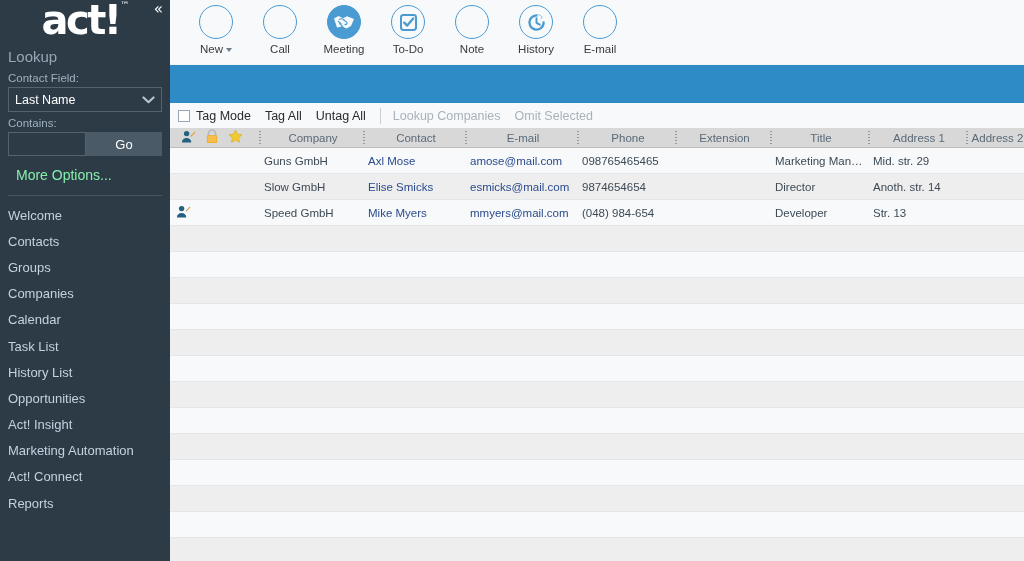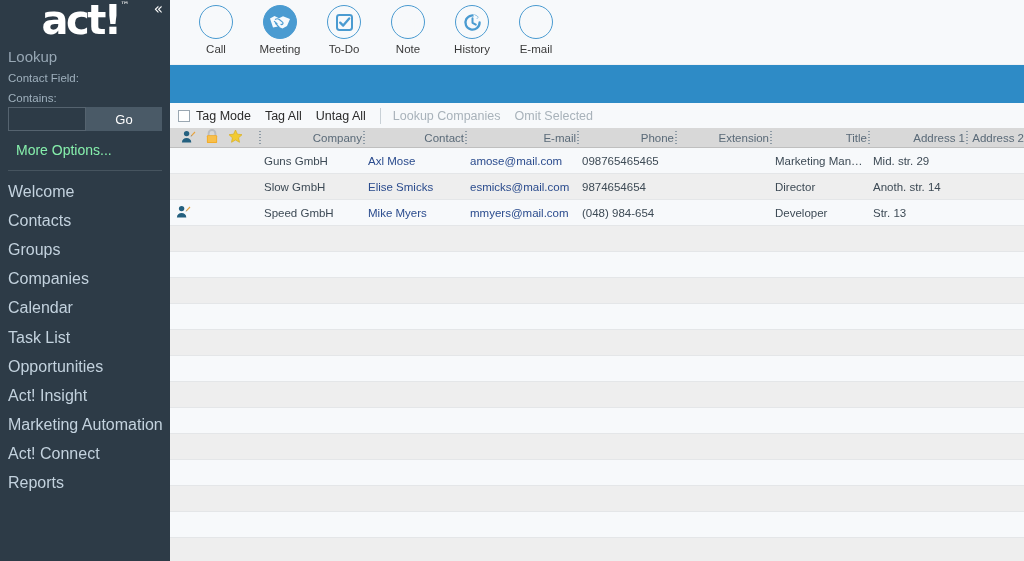--- a/index.html
+++ b/index.html
@@ -90,21 +90,21 @@
     color: #86efac; font-size: 14px;
     padding: 11px 0 0 16px;
     cursor: pointer;
   }
   .divider {
     margin: 12px 8px 0 8px;
     border-top: 1px solid #46545f;
   }
   .nav-list { padding-top: 6px; }
   .nav-item {
-    color: #c3d2de; font-size: 16px;
+    color: #c3d2de; font-size: 13px;
     padding: 5.6px 0 5.6px 8px;
     cursor: pointer;
     white-space: nowrap;
   }
 
   
   #main {
     flex: 1; height: 561px;
     background: #ffffff;
     display: flex; flex-direction: column;
@@ -188,21 +188,21 @@
     width: 100%;
     border-collapse: collapse;
     table-layout: fixed;
   }
   table.grid th {
     background: #d8d8d8;
     height: 19px;
     font-size: 11.5px;
     font-weight: normal;
     color: #5a6a78;
-    text-align: right;
+    text-align: center;
     padding: 0 0 0 6px;
     position: relative;
     border-bottom: 1px solid #bfbfbf;
     white-space: nowrap;
   }
   th.with-grip::before {
     content: "";
     position: absolute;
     left: 1px; top: 3px;
     width: 2px; height: 13px;
@@ -242,50 +242,68 @@
     <div class="collapse-btn">«</div>
 
     <div class="brand">
       <span>act!</span><span class="tm">™</span>
     </div>
 
     <div class="lookup-title">Lookup</div>
 
     <div class="field-label">Contact Field:</div>
 
+    <div class="select-wrap">
+      <span class="sel-text">Last Name</span>
+      <svg class="chev-down" viewBox="0 0 13 8">
+        <path d="M1.5 1.5 L6.5 6.2 L11.5 1.5" stroke="#b7c3cd" stroke-width="2.2" fill="none" stroke-linecap="round" stroke-linejoin="round"></path>
+      </svg>
+    </div>
 
     <div class="field-label">Contains:</div>
 
     <div class="contains-row">
       <input class="contains-input" type="text" placeholder="" style="">
       <button class="go-btn">Go</button>
     </div>
 
     <div class="more-options">More Options...</div>
 
     <div class="divider"></div>
 
     <div class="nav-list">
         <div class="nav-item"><span>Welcome</span></div>
         <div class="nav-item"><span>Contacts</span></div>
         <div class="nav-item"><span>Groups</span></div>
         <div class="nav-item"><span>Companies</span></div>
         <div class="nav-item"><span>Calendar</span></div>
         <div class="nav-item"><span>Task List</span></div>
+        <div class="nav-item"><span>History List</span></div>
         <div class="nav-item"><span>Opportunities</span></div>
         <div class="nav-item"><span>Act! Insight</span></div>
         <div class="nav-item"><span>Marketing Automation</span></div>
         <div class="nav-item"><span>Act! Connect</span></div>
         <div class="nav-item"><span>Reports</span></div>
       </div>
   </div>
 
   <div id="main">
 
     <div id="toolbar">
+        <div class="tool">
+          <div class="tool-ico">
+            <svg width="20" height="20" viewBox="0 0 20 20">
+              <circle cx="8.5" cy="6" r="3.1" fill="#f7f9fb"></circle>
+              <path d="M2.8 16c0-3.4 2.6-5.4 5.7-5.4s5.7 2 5.7 5.4z" fill="#f7f9fb"></path>
+              <rect x="13.6" y="2.6" width="1.7" height="6" fill="#f7f9fb"></rect>
+              <rect x="11.45" y="4.75" width="6" height="1.7" fill="#f7f9fb"></rect>
+            </svg>
+          </div>
+          <div class="tool-label"><span>New</span><span class="caret"></span></div>
+        </div>
         <div class="tool">
           <div class="tool-ico">
             <svg width="19" height="19" viewBox="0 0 19 19">
               <path d="M4.2 2.4c1 0 1.6.3 2 1.2l1 2.2c.3.7.1 1.2-.5 1.7l-.9.7c-.3.2-.3.4-.2.7.6 1.6 2.2 3.2 3.8 3.8.3.1.5.1.7-.2l.7-.9c.5-.6 1-.8 1.7-.5l2.2 1c.9.4 1.2 1 1.2 2 0 1.7-1.4 3-3.1 2.8C7.4 15.4 3.6 11.6 1.5 5.5 1.3 3.8 2.5 2.4 4.2 2.4z" fill="#f7f9fb"></path>
             </svg>
           </div>
           <div class="tool-label"><span>Call</span></div>
         </div>
         <div class="tool">
           <div class="tool-ico filled">

